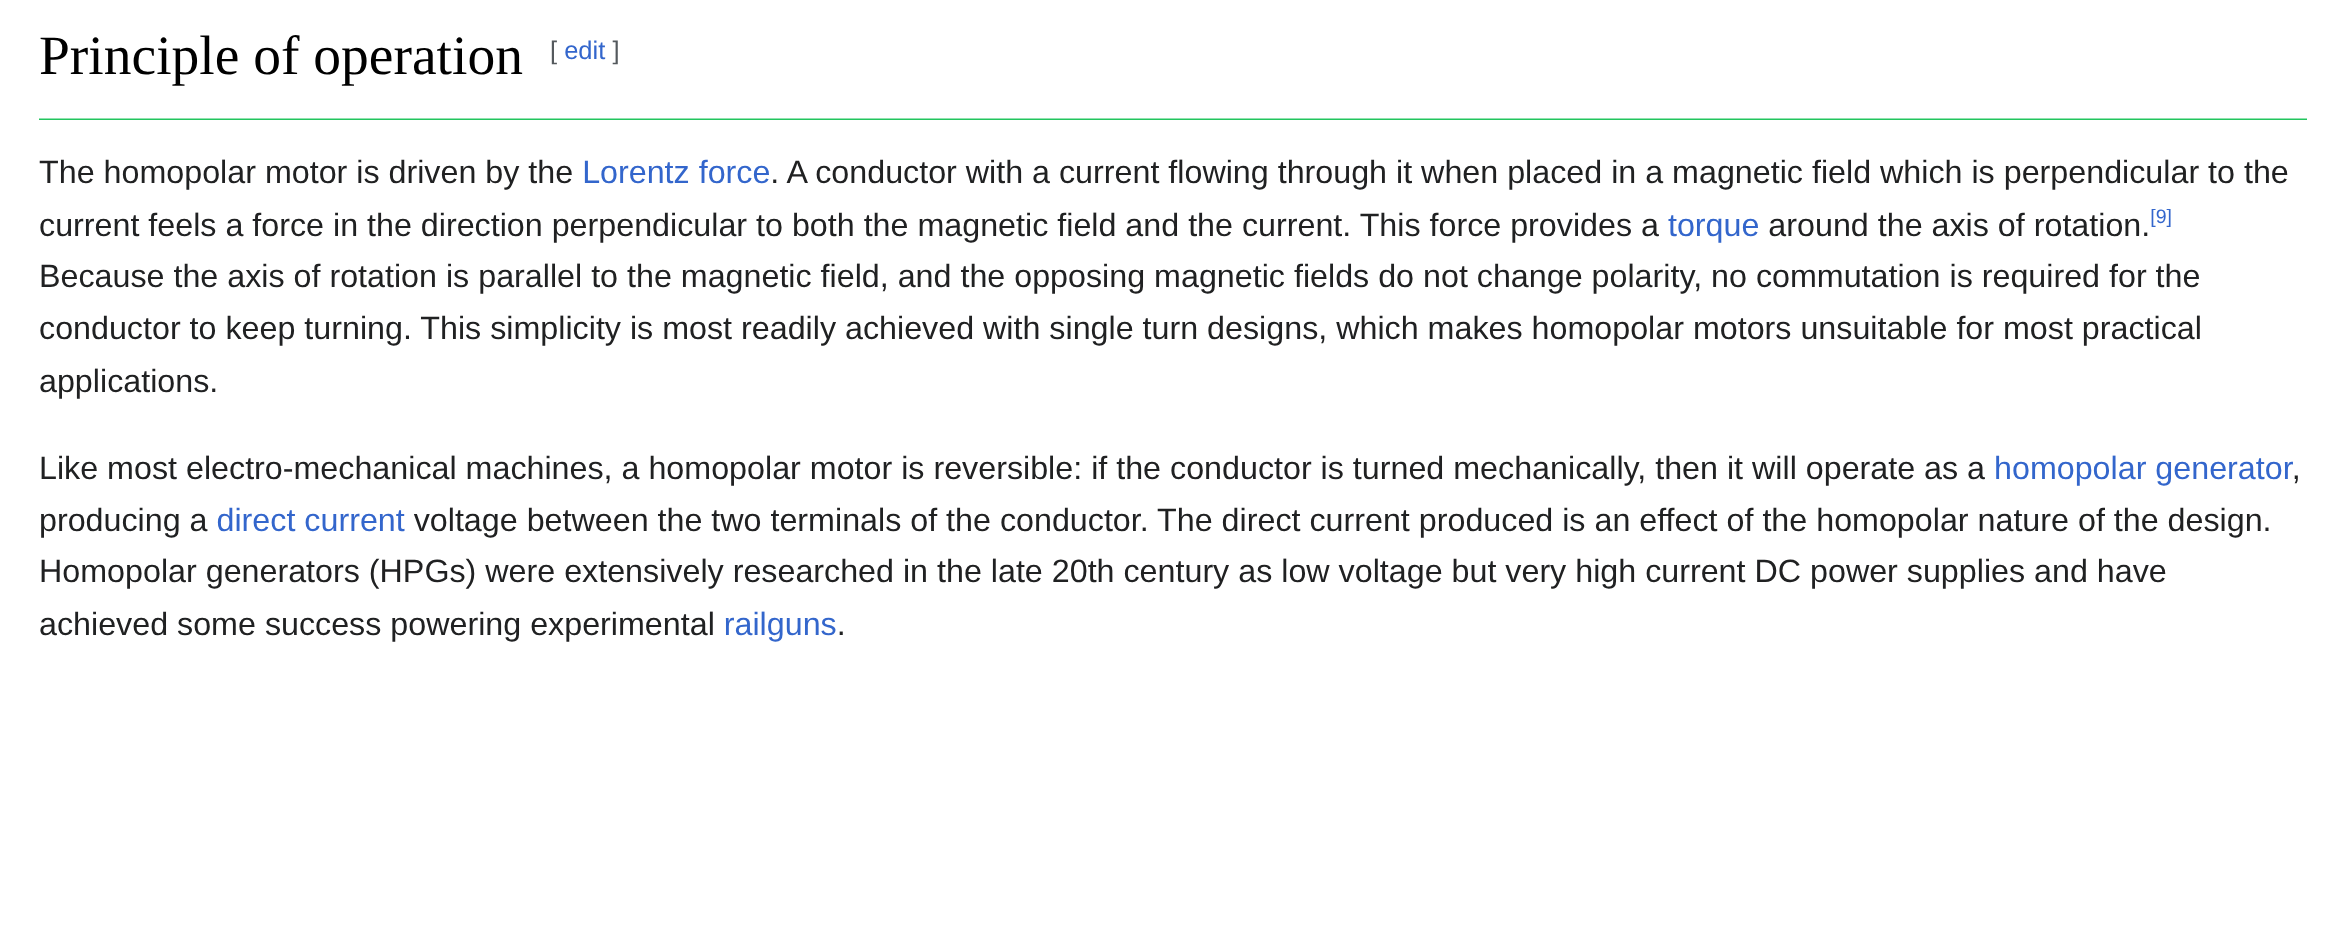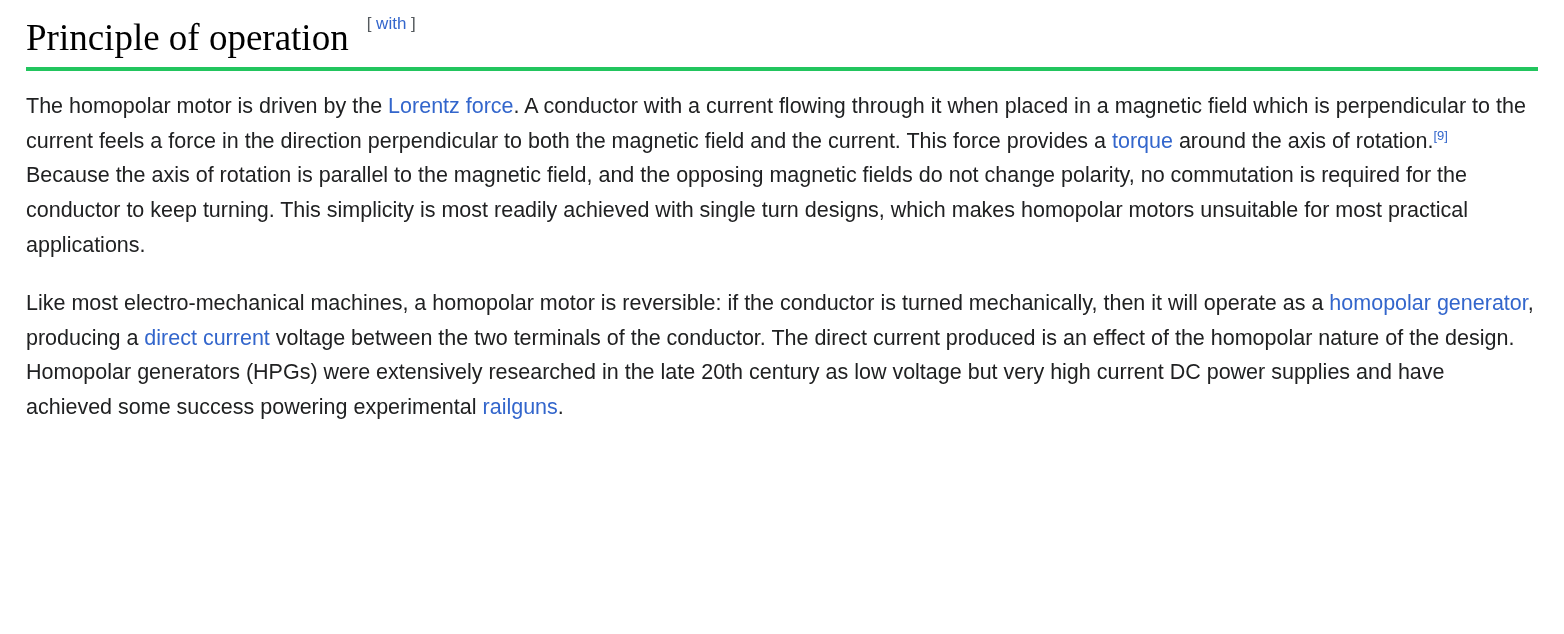--- a/index.html
+++ b/index.html
@@ -13,23 +13,23 @@
     font-family: "Liberation Sans", sans-serif;
     color: #202122;
     overflow: hidden;
   }
   .page {
     padding: 18px 26px 0 26px;
     box-sizing: border-box;
   }
   .section-heading {
     display: flex;
-    align-items: flex-start;
-    border-bottom: 4px solid #22c55e;
-    padding-bottom: 8px;
+    align-items: center;
+    border-bottom: 1px solid #22c55e;
+    padding-bottom: 20px;
     margin: 0 0 18px 0;
   }
   .section-heading h2 {
     font-family: "Liberation Serif", serif;
     font-weight: 400;
     font-size: 37px;
     line-height: 1.1;
     margin: 0;
     color: #000000;
   }
@@ -67,21 +67,21 @@
 </style>
 </head>
 <body>
 
 <div class="page">
 
   <div class="section-heading">
     <h2>Principle of operation</h2>
     <span class="edit-section">
       <span class="bracket">[</span>
-      <a class="wlink" href="#">with</a>
+      <a class="wlink" href="#">edit</a>
       <span class="bracket">]</span>
     </span>
   </div>
 
   <div id="paragraphs">
       <p class="body-text"><span>The homopolar motor is driven by the </span><a class="wlink" href="#">Lorentz force</a><span>. A conductor with a current flowing through it when placed in a magnetic field which is perpendicular to the current feels a force in the direction perpendicular to both the magnetic field and the current. This force provides a </span><a class="wlink" href="#">torque</a><span> around the axis of rotation.</span><sup class="reference"><a href="#">[9]</a></sup><span> Because the axis of rotation is parallel to the magnetic field, and the opposing magnetic fields do not change polarity, no commutation is required for the conductor to keep turning. This simplicity is most readily achieved with single turn designs, which makes homopolar motors unsuitable for most practical applications.</span></p>
       <p class="body-text"><span>Like most electro-mechanical machines, a homopolar motor is reversible: if the conductor is turned mechanically, then it will operate as a </span><a class="wlink" href="#">homopolar generator</a><span>, producing a </span><a class="wlink" href="#">direct current</a><span> voltage between the two terminals of the conductor. The direct current produced is an effect of the homopolar nature of the design. Homopolar generators (HPGs) were extensively researched in the late 20th century as low voltage but very high current DC power supplies and have achieved some success powering experimental </span><a class="wlink" href="#">railguns</a><span>.</span></p>
     </div>
 
 </div>

